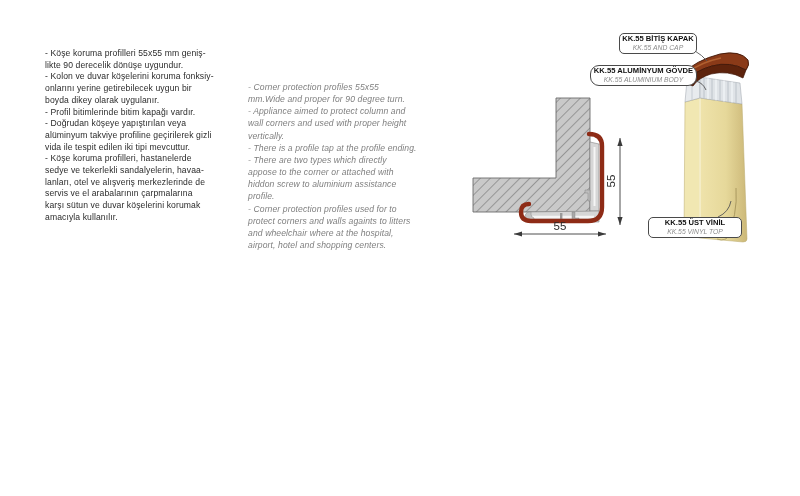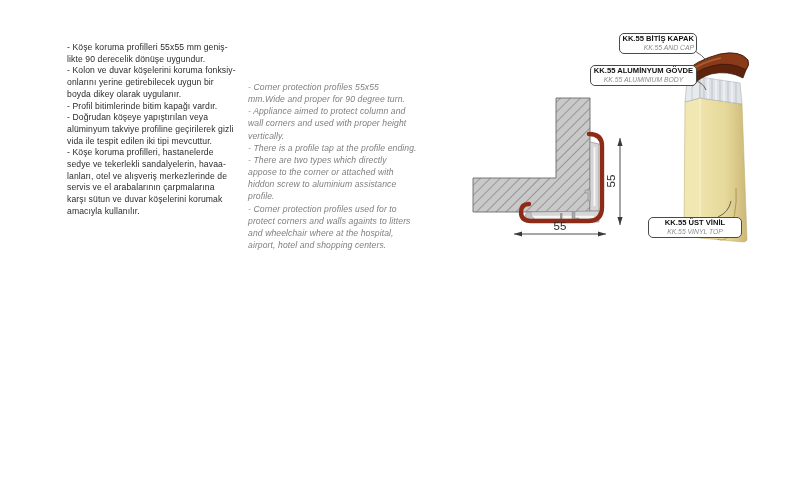--- a/index.html
+++ b/index.html
@@ -5,35 +5,35 @@
   html,body{margin:0;padding:0;}
   body{
     width:800px;height:496px;background:#ffffff;position:relative;
     font-family:"Liberation Sans","DejaVu Sans",sans-serif;overflow:hidden;
   }
   .page{position:absolute;inset:0;background:#ffffff;}
   .col{
     position:absolute;white-space:pre;color:#2b2b2b;
     font-size:8.6px;letter-spacing:0.1px;
   }
-  .col.turkish{left:45px;top:42px;line-height:11.7px;margin-left:22px;}
+  .col.turkish{left:45px;top:48px;line-height:11.7px;}
   .col.english{
     left:248px;top:40px;line-height:12.15px;
     font-style:italic;color:#7f7f7f;margin-top:41px;
   }
   .illustration{position:absolute;left:430px;top:20px;width:370px;height:240px;}
   .illustration svg{position:absolute;left:0;top:0;}
   .callout{
     position:absolute;background:#ffffff;border:1px solid #4a4a4a;border-radius:5px;
     text-align:center;padding:1px 2px 2px 2px;box-sizing:border-box;z-index:5;
   }
   .callout .t{font-size:7.6px;font-weight:bold;color:#101010;line-height:8.6px;white-space:nowrap;}
   .callout .s{font-size:6.8px;font-style:italic;color:#8a8a8a;line-height:7.6px;white-space:nowrap;}
-  .co1{left:189px;top:13px;width:78px;text-align:right;}
-  .co2{left:160px;top:45px;width:107px;}
+  .co1{left:189px;top:13px;width:78px;}
+  .co2{left:160px;top:45px;width:107px;border-radius:9px;}
   .co3{left:218px;top:197px;width:94px;}
 </style>
 </head>
 <body>
 
 <div class="page">
 
   <div class="col turkish">- Köşe koruma profilleri 55x55 mm geniş-
 likte 90 derecelik dönüşe uygundur.
 - Kolon ve duvar köşelerini koruma fonksiy-

